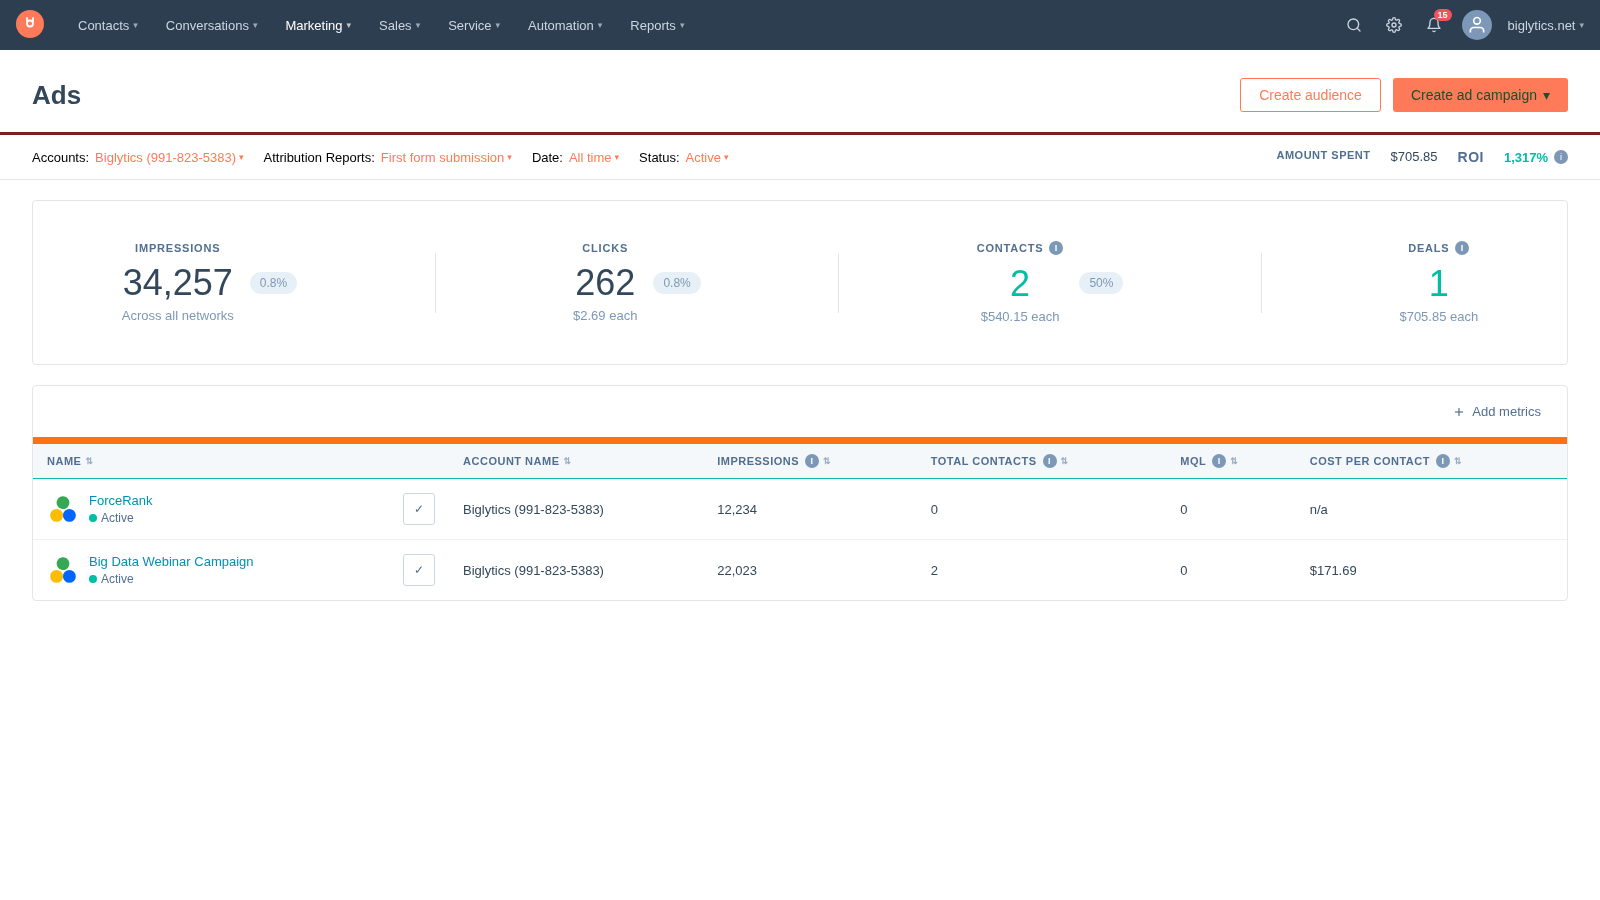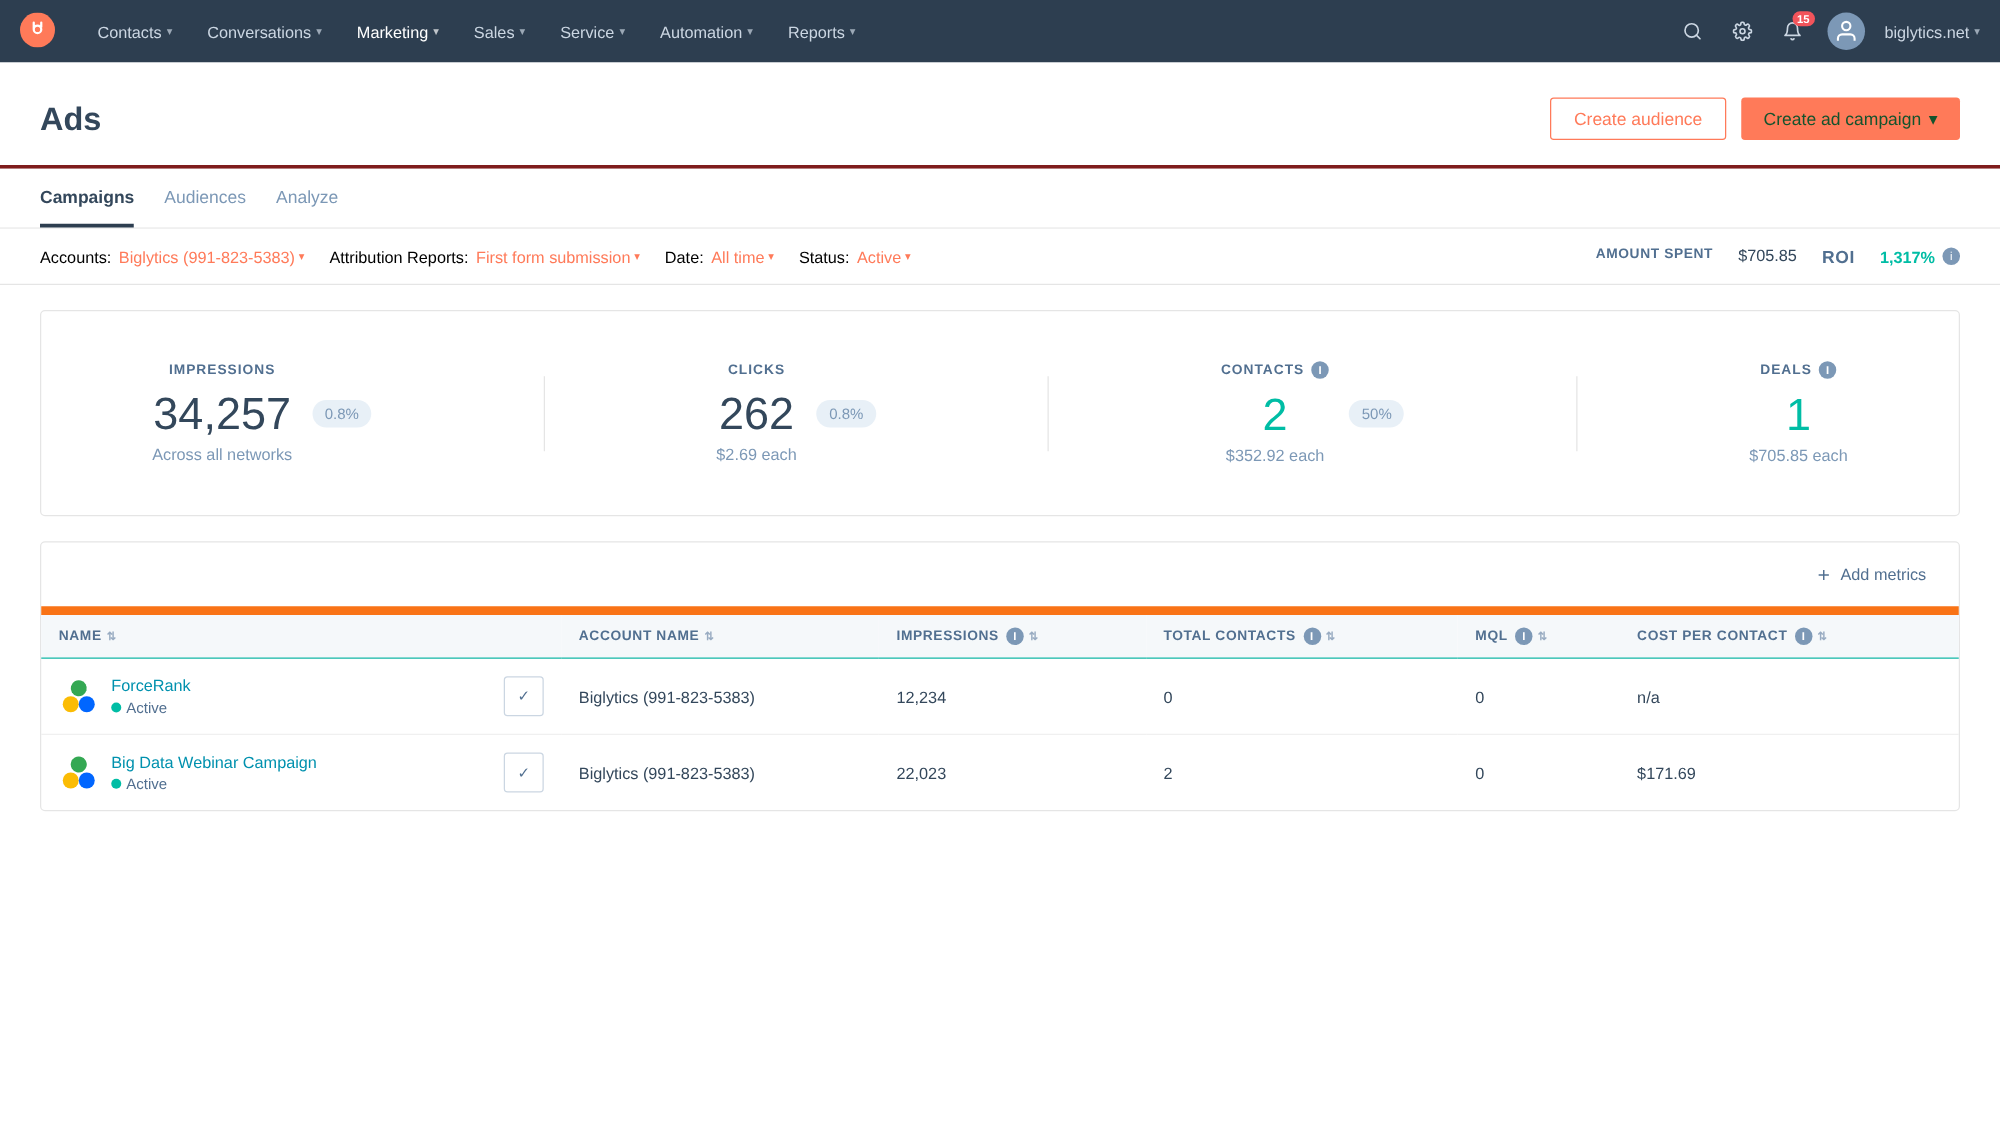--- a/index.html
+++ b/index.html
@@ -170,25 +170,20 @@
     <h1 class="page-title">Ads</h1>
     <div class="header-actions">
       <button class="btn-outline">Create audience</button>
       <button class="btn-primary">
         <span>Create ad campaign</span>
         <span>▾</span>
       </button>
     </div>
   </div>
 
-  <div class="tabs">
-    <div class="tab active">Campaigns</div>
-    <div class="tab">Audiences</div>
-    <div class="tab">Analyze</div>
-  </div>
 
   <div class="filters-bar">
     <div class="filter-group">
       <span class="filter-label">Accounts:</span>
       <span class="filter-value">
         <span>Biglytics (991-823-5383)</span>
         <span class="filter-chevron">▾</span>
       </span>
     </div>
     <div class="filter-group">
@@ -245,21 +240,21 @@
     </div>
     <div class="stat-divider"></div>
 
     <div class="stat-block">
       <div class="stat-content">
         <div class="stat-label">
           <span>CONTACTS</span>
           <span class="info-icon">i</span>
         </div>
         <div class="stat-value teal">2</div>
-        <div class="stat-sub">$352.92 each</div>
+        <div class="stat-sub">$540.15 each</div>
       </div>
       <div class="stat-badge">50%</div>
     </div>
     <div class="stat-divider"></div>
 
     <div class="stat-block">
       <div class="stat-content">
         <div class="stat-label">
           <span>DEALS</span>
           <span class="info-icon">i</span>

